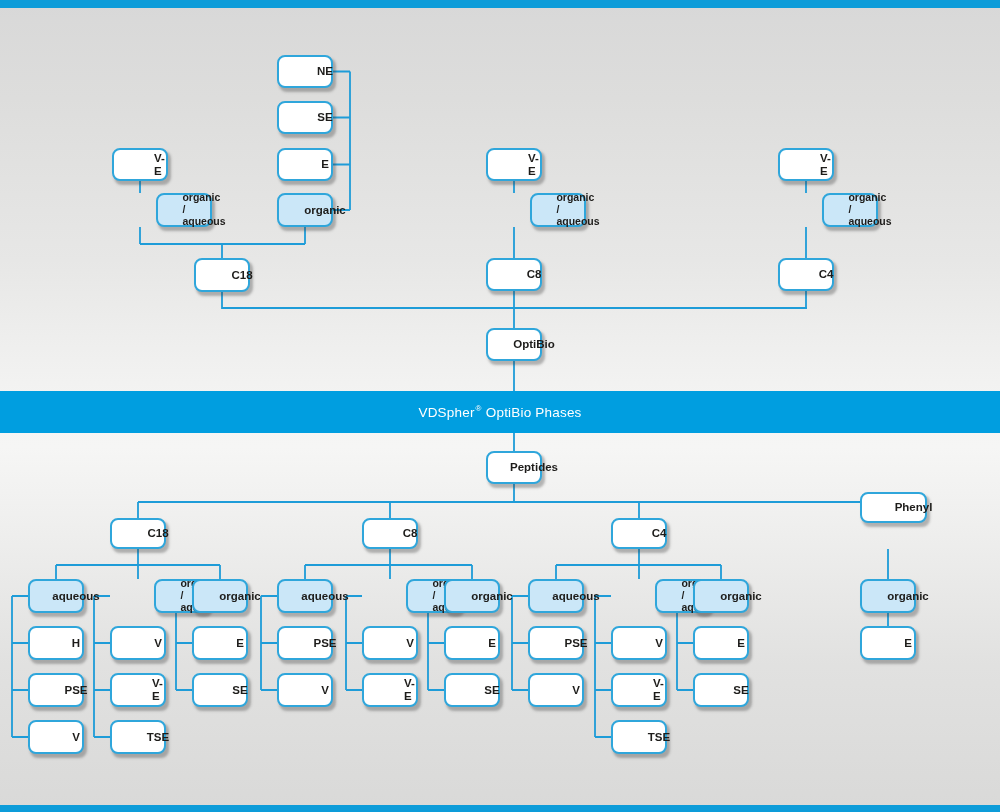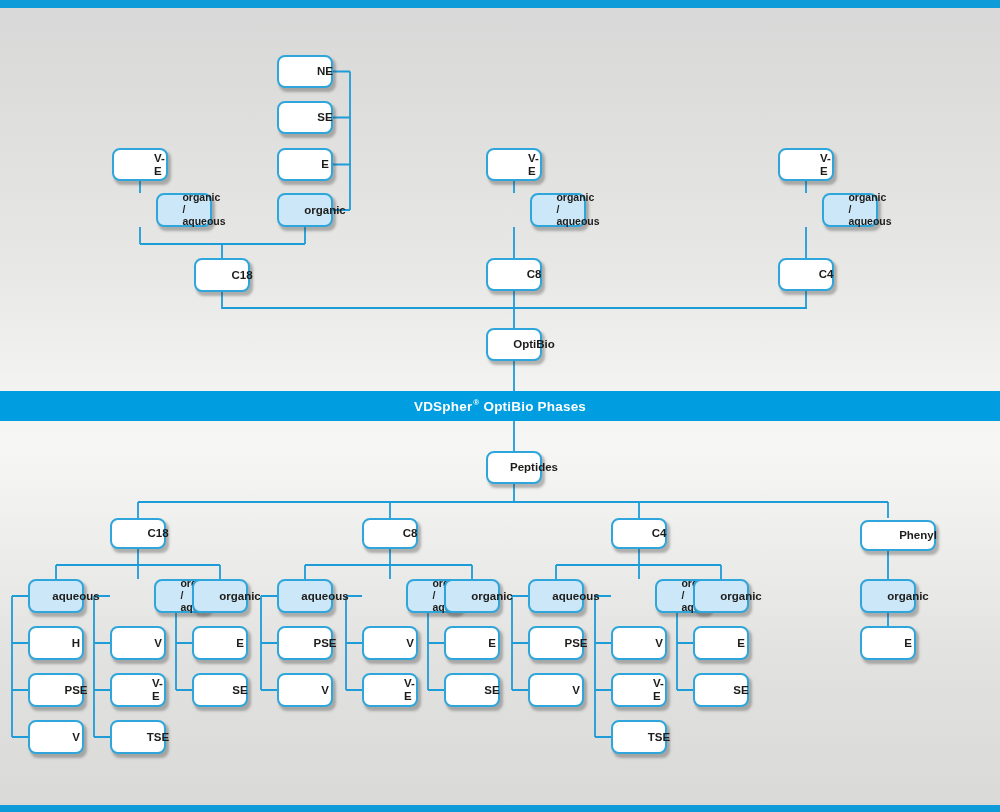--- a/index.html
+++ b/index.html
@@ -16,23 +16,23 @@
     position:absolute;box-sizing:border-box;
     background:#ffffff;border:2px solid #2fa6db;border-radius:8px;
     box-shadow:2.5px 3.5px 2.5px rgba(60,60,60,.35);
     display:flex;align-items:center;justify-content:center;
     font-weight:bold;font-size:11.5px;color:#1d1c1a;
     white-space:pre-line;line-height:1.12;padding-left:40px;
   }
   .box.blue{background:#cbe7f8;}
   .box.sm{font-size:10.5px;margin-left:44px;}
   .banner{
-    position:absolute;left:0;top:391px;width:1000px;height:30px;background:#009ee0;
+    position:absolute;left:0;top:391px;width:1000px;height:42px;background:#009ee0;
     display:flex;align-items:center;justify-content:center;
-    color:#ffffff;font-weight:bold;font-size:13.5px;letter-spacing:.2px;
+    color:#ffffff;font-weight:normal;font-size:13.5px;letter-spacing:.2px;
   }
   .banner .reg{font-size:8px;position:relative;top:-4px;margin:0 4px 0 1px;}
 </style>
 </head>
 <body>
 
 <div class="stage">
 
   <div class="edgebar top"></div>
   <div class="edgebar bottom"></div>
@@ -87,21 +87,21 @@
     <span>VDSpher</span>
       <span class="reg">®</span>
       <span>OptiBio Phases</span>
   </div>
 
   <div class="box" style="left:486px;top:451px;width:56px;height:33px">Peptides</div>
 
   <div class="box" style="left:110px;top:518px;width:56px;height:31px">C18</div>
   <div class="box" style="left:362px;top:518px;width:56px;height:31px">C8</div>
   <div class="box" style="left:611px;top:518px;width:56px;height:31px">C4</div>
-  <div class="box" style="left:860px;top:520px;width:76px;height:31px">Phenyl</div>
+  <div class="box" style="left:860px;top:492px;width:67px;height:31px">Phenyl</div>
 
   <div class="box blue" style="left:28px;top:579px;width:56px;height:34px">aqueous</div>
   <div class="box" style="left:28px;top:626px;width:56px;height:34px">H</div>
   <div class="box" style="left:28px;top:673px;width:56px;height:34px">PSE</div>
   <div class="box" style="left:28px;top:720px;width:56px;height:34px">V</div>
 
   <div class="box blue sm" style="left:110px;top:579px;width:56px;height:34px">organic /
 aqueous</div>
   <div class="box" style="left:110px;top:626px;width:56px;height:34px">V</div>
   <div class="box" style="left:110px;top:673px;width:56px;height:34px">V-E</div>

